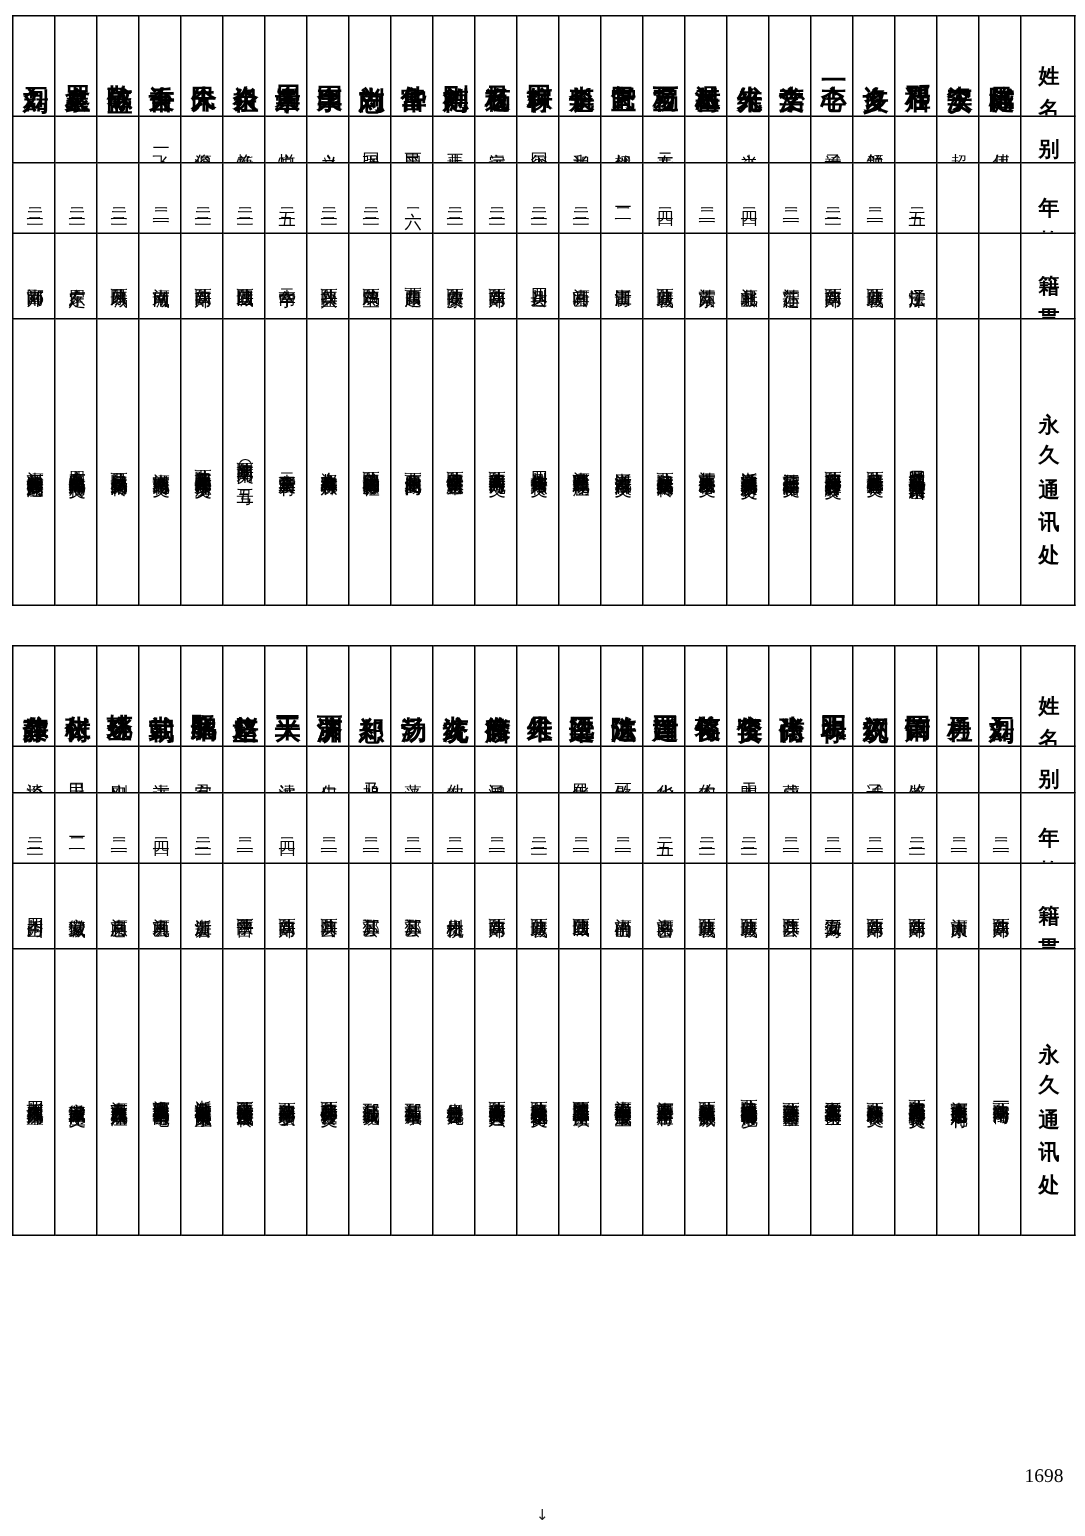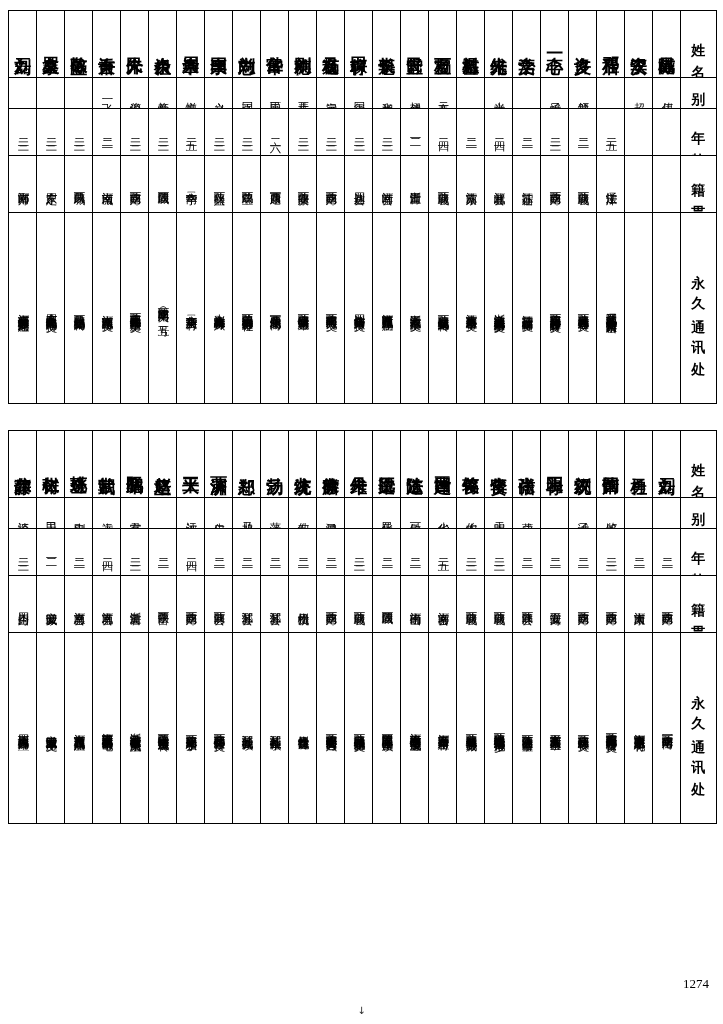--- a/index.html
+++ b/index.html
@@ -1432,15 +1432,15 @@
           </td>
       <td class="col-label">
             <div class="cell-inner">
               <span class="v t-label">永 久 通 讯 处</span>
             </div>
           </td>
     </tr>
   </tbody>
     </table>
 
-  <div class="page-number">1274</div>
+  <div class="page-number">1698</div>
   <div class="footer-mark">↓</div>
 </div>
 
 </body></html>

